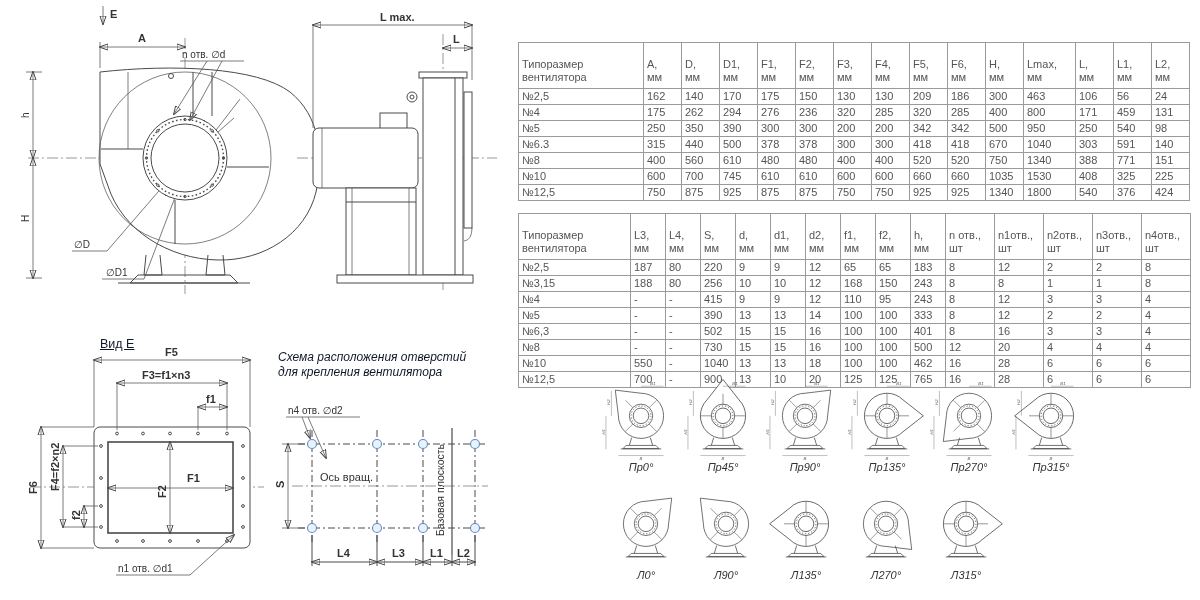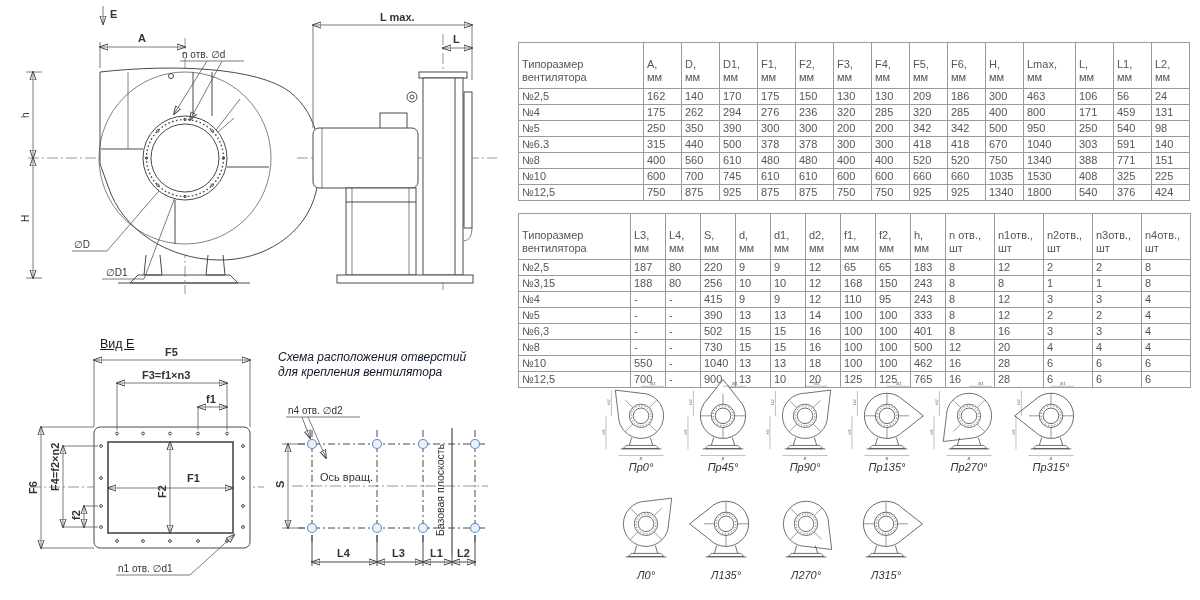--- a/index.html
+++ b/index.html
@@ -915,20 +915,42 @@
             <polygon class="wf" points="31,84 69,84 73,88 27,88"></polygon>
             <line x1="24" y1="88.5" x2="76" y2="88.5"></line>
           </g>
         </g>
 
       </svg>
       <div class="fan-label">Л0°</div>
     </div>
 
 
+    <div class="fan" style="width:80px">
+      <svg viewBox="0 0 100 104">
+        <g class="mir" transform="translate(100,0) scale(-1 1)">
+          <g class="rot" transform="rotate(90 50 46)">
+            <path class="wf sc" d="M50,17 A29,29 0 1 1 21,46 L17,13 Z"></path>
+            <line class="thin" x1="30" y1="26" x2="70" y2="66"></line>
+            <line class="thin" x1="30" y1="66" x2="70" y2="26"></line>
+            <circle class="wf" cx="50" cy="46" r="15"></circle>
+            <circle class="tick" cx="50" cy="46" r="12.7" style="stroke-width:1"></circle>
+            <circle cx="50" cy="46" r="10"></circle>
+          </g>
+          <g>
+            <line x1="38" y1="74" x2="35" y2="84"></line>
+            <line x1="62" y1="74" x2="65" y2="84"></line>
+            <polygon class="wf" points="31,84 69,84 73,88 27,88"></polygon>
+            <line x1="24" y1="88.5" x2="76" y2="88.5"></line>
+          </g>
+        </g>
+
+      </svg>
+      <div class="fan-label">Л90°</div>
+    </div>
 
     <div class="fan" style="width:80px">
       <svg viewBox="0 0 100 104">
         <g class="mir" transform="translate(100,0) scale(-1 1)">
           <g class="rot" transform="rotate(135 50 46)">
             <path class="wf sc" d="M50,17 A29,29 0 1 1 21,46 L17,13 Z"></path>
             <line class="thin" x1="30" y1="26" x2="70" y2="66"></line>
             <line class="thin" x1="30" y1="66" x2="70" y2="26"></line>
             <circle class="wf" cx="50" cy="46" r="15"></circle>
             <circle class="tick" cx="50" cy="46" r="12.7" style="stroke-width:1"></circle>

